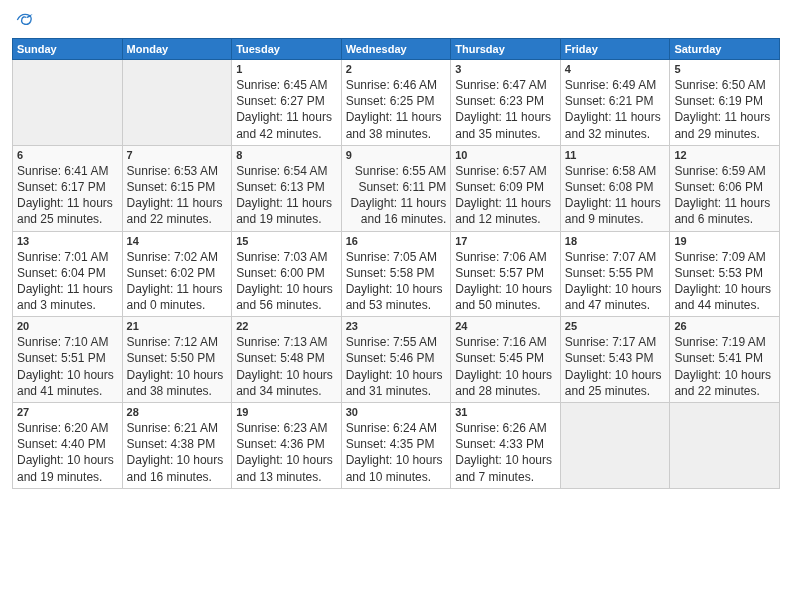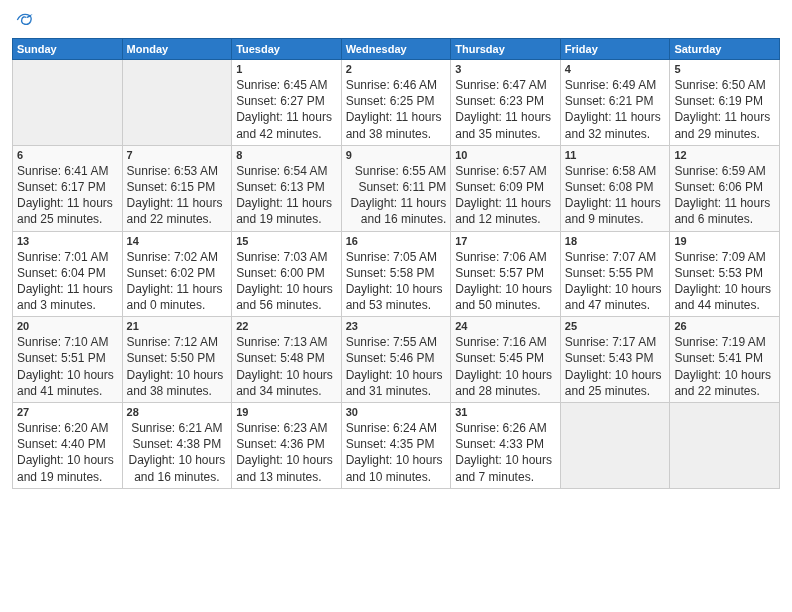--- a/index.html
+++ b/index.html
@@ -307,21 +307,21 @@
         </tr>
         <tr>
           <td>
             <span class="day-num">27</span>
             <div class="day-info" style="white-space: pre-line;">Sunrise: 6:20 AM
 Sunset: 4:40 PM
 Daylight: 10 hours and 19 minutes.</div>
           </td>
           <td>
             <span class="day-num">28</span>
-            <div class="day-info" style="white-space: pre-line; text-align: center;">Sunrise: 6:21 AM
+            <div class="day-info" style="white-space: pre-line;">Sunrise: 6:21 AM
 Sunset: 4:38 PM
 Daylight: 10 hours and 16 minutes.</div>
           </td>
           <td>
             <span class="day-num">19</span>
             <div class="day-info" style="white-space: pre-line;">Sunrise: 6:23 AM
 Sunset: 4:36 PM
 Daylight: 10 hours and 13 minutes.</div>
           </td>
           <td>

